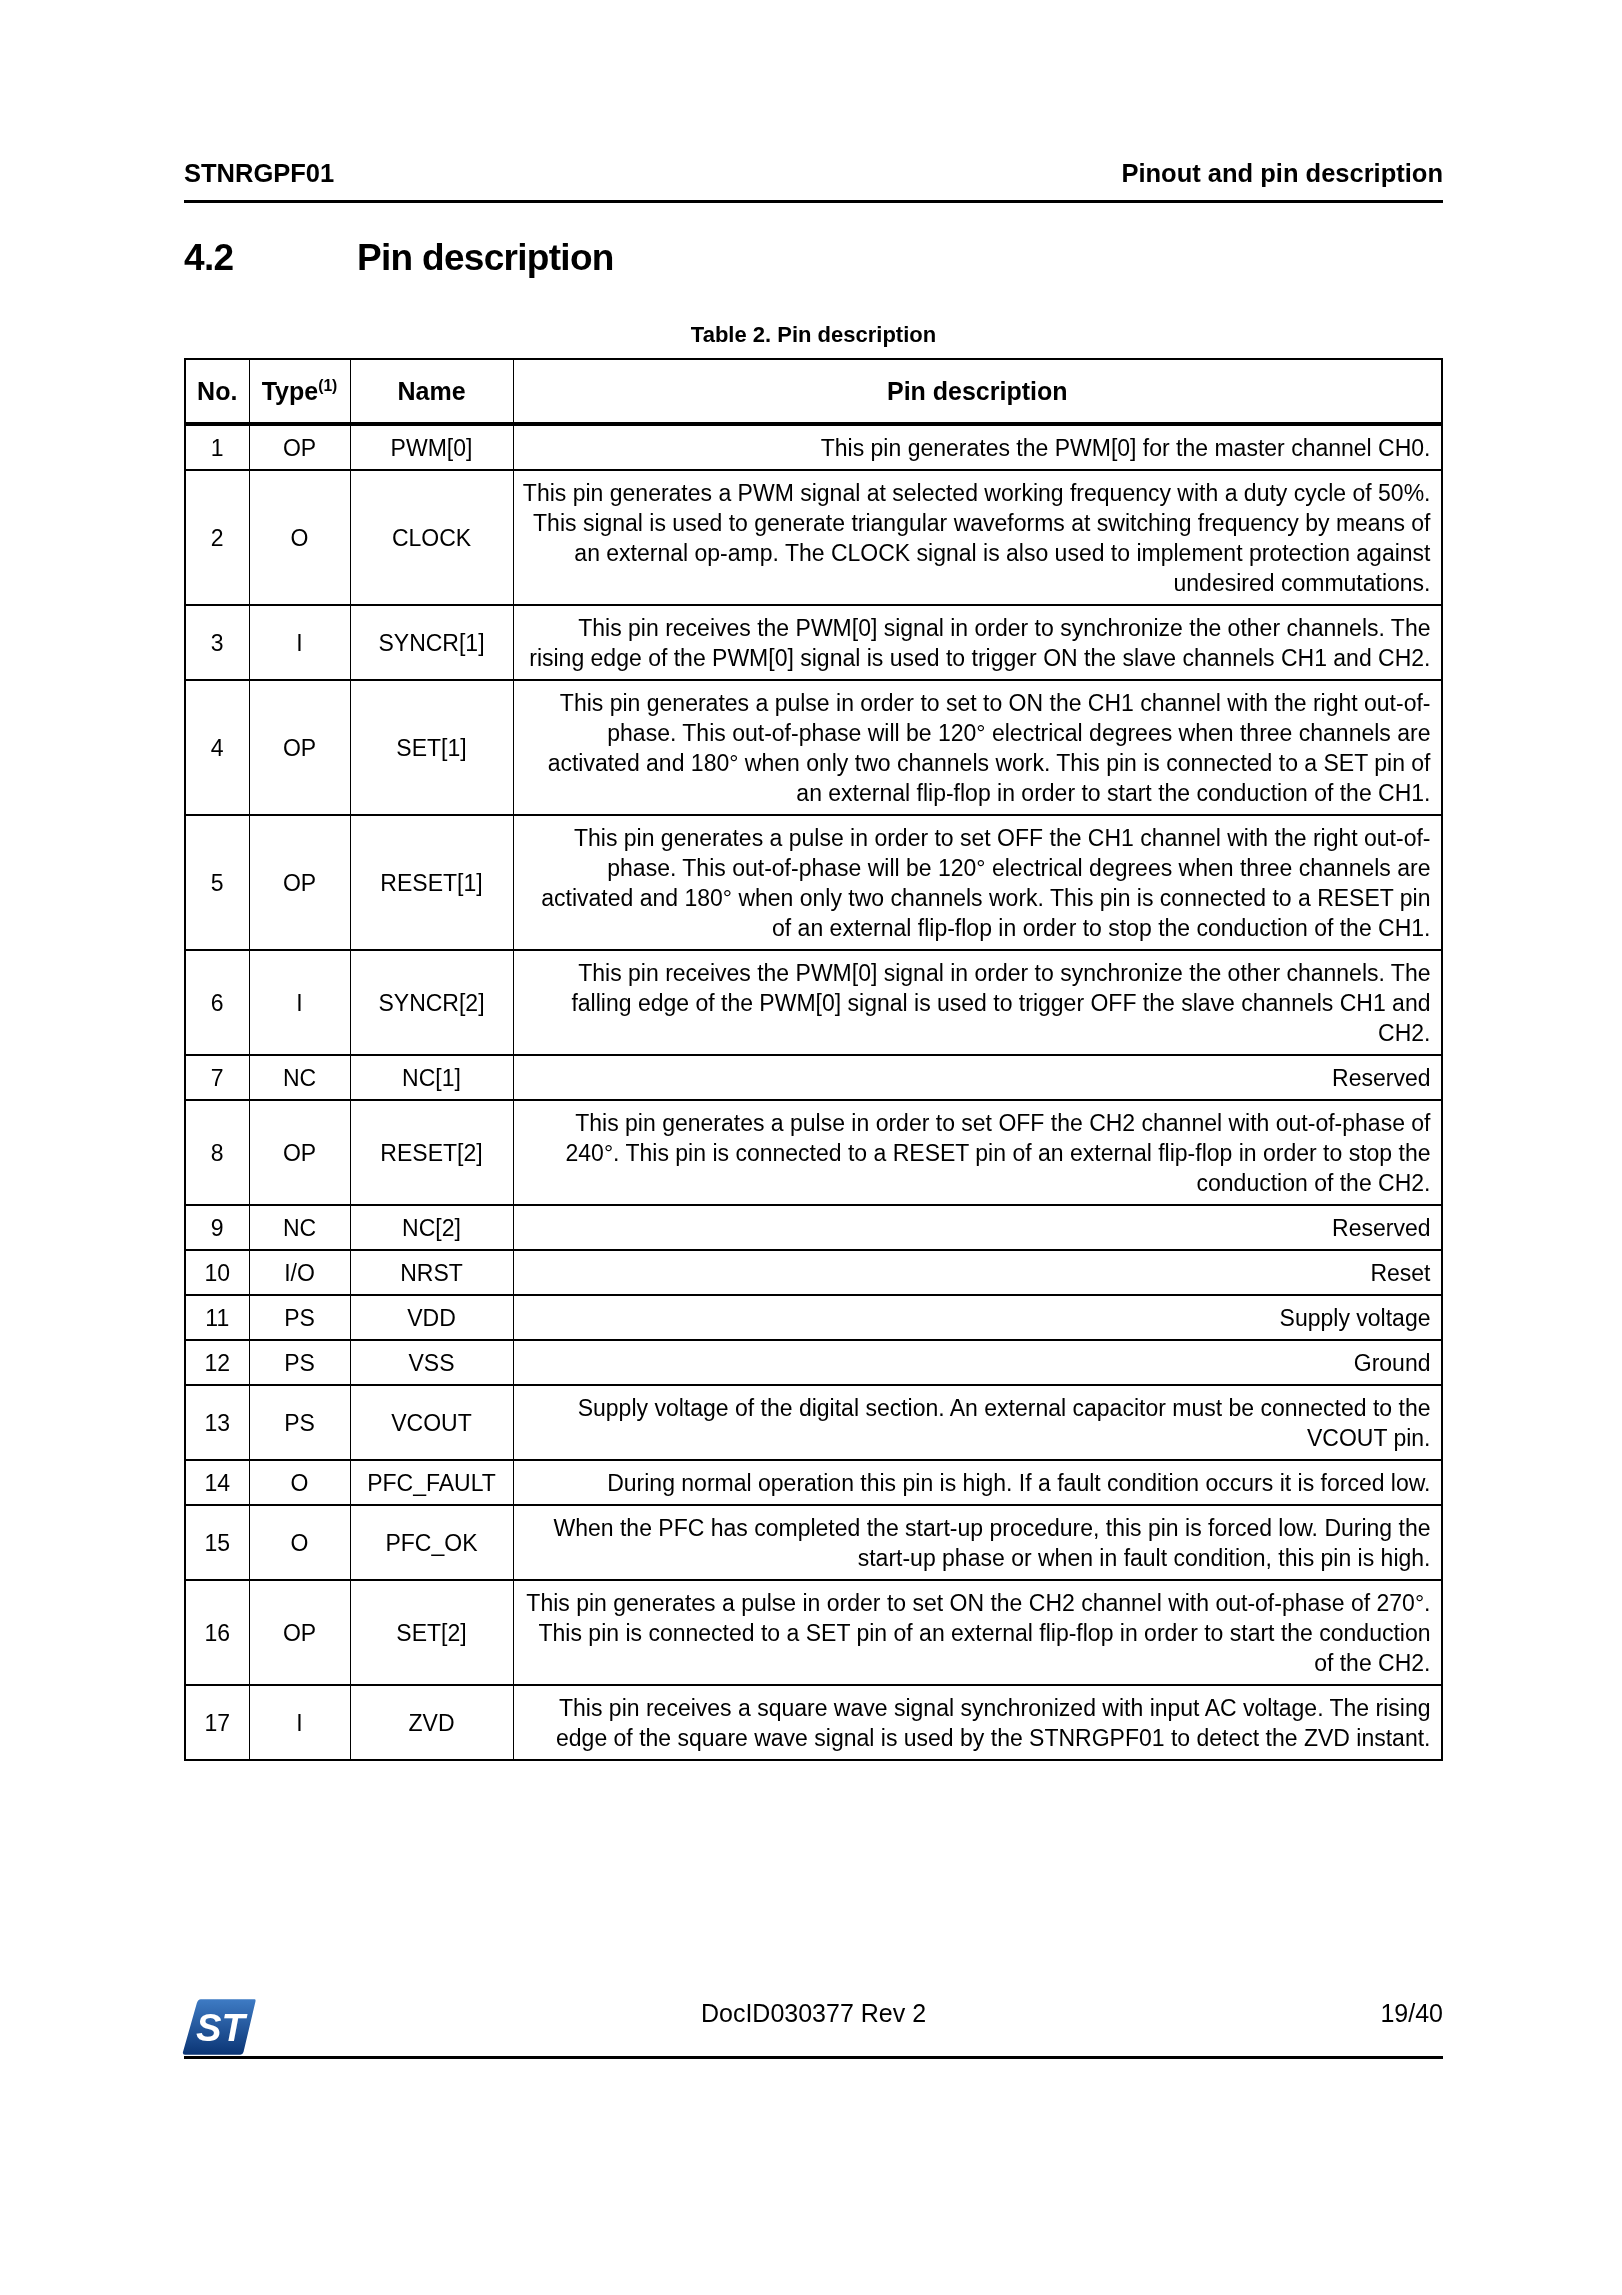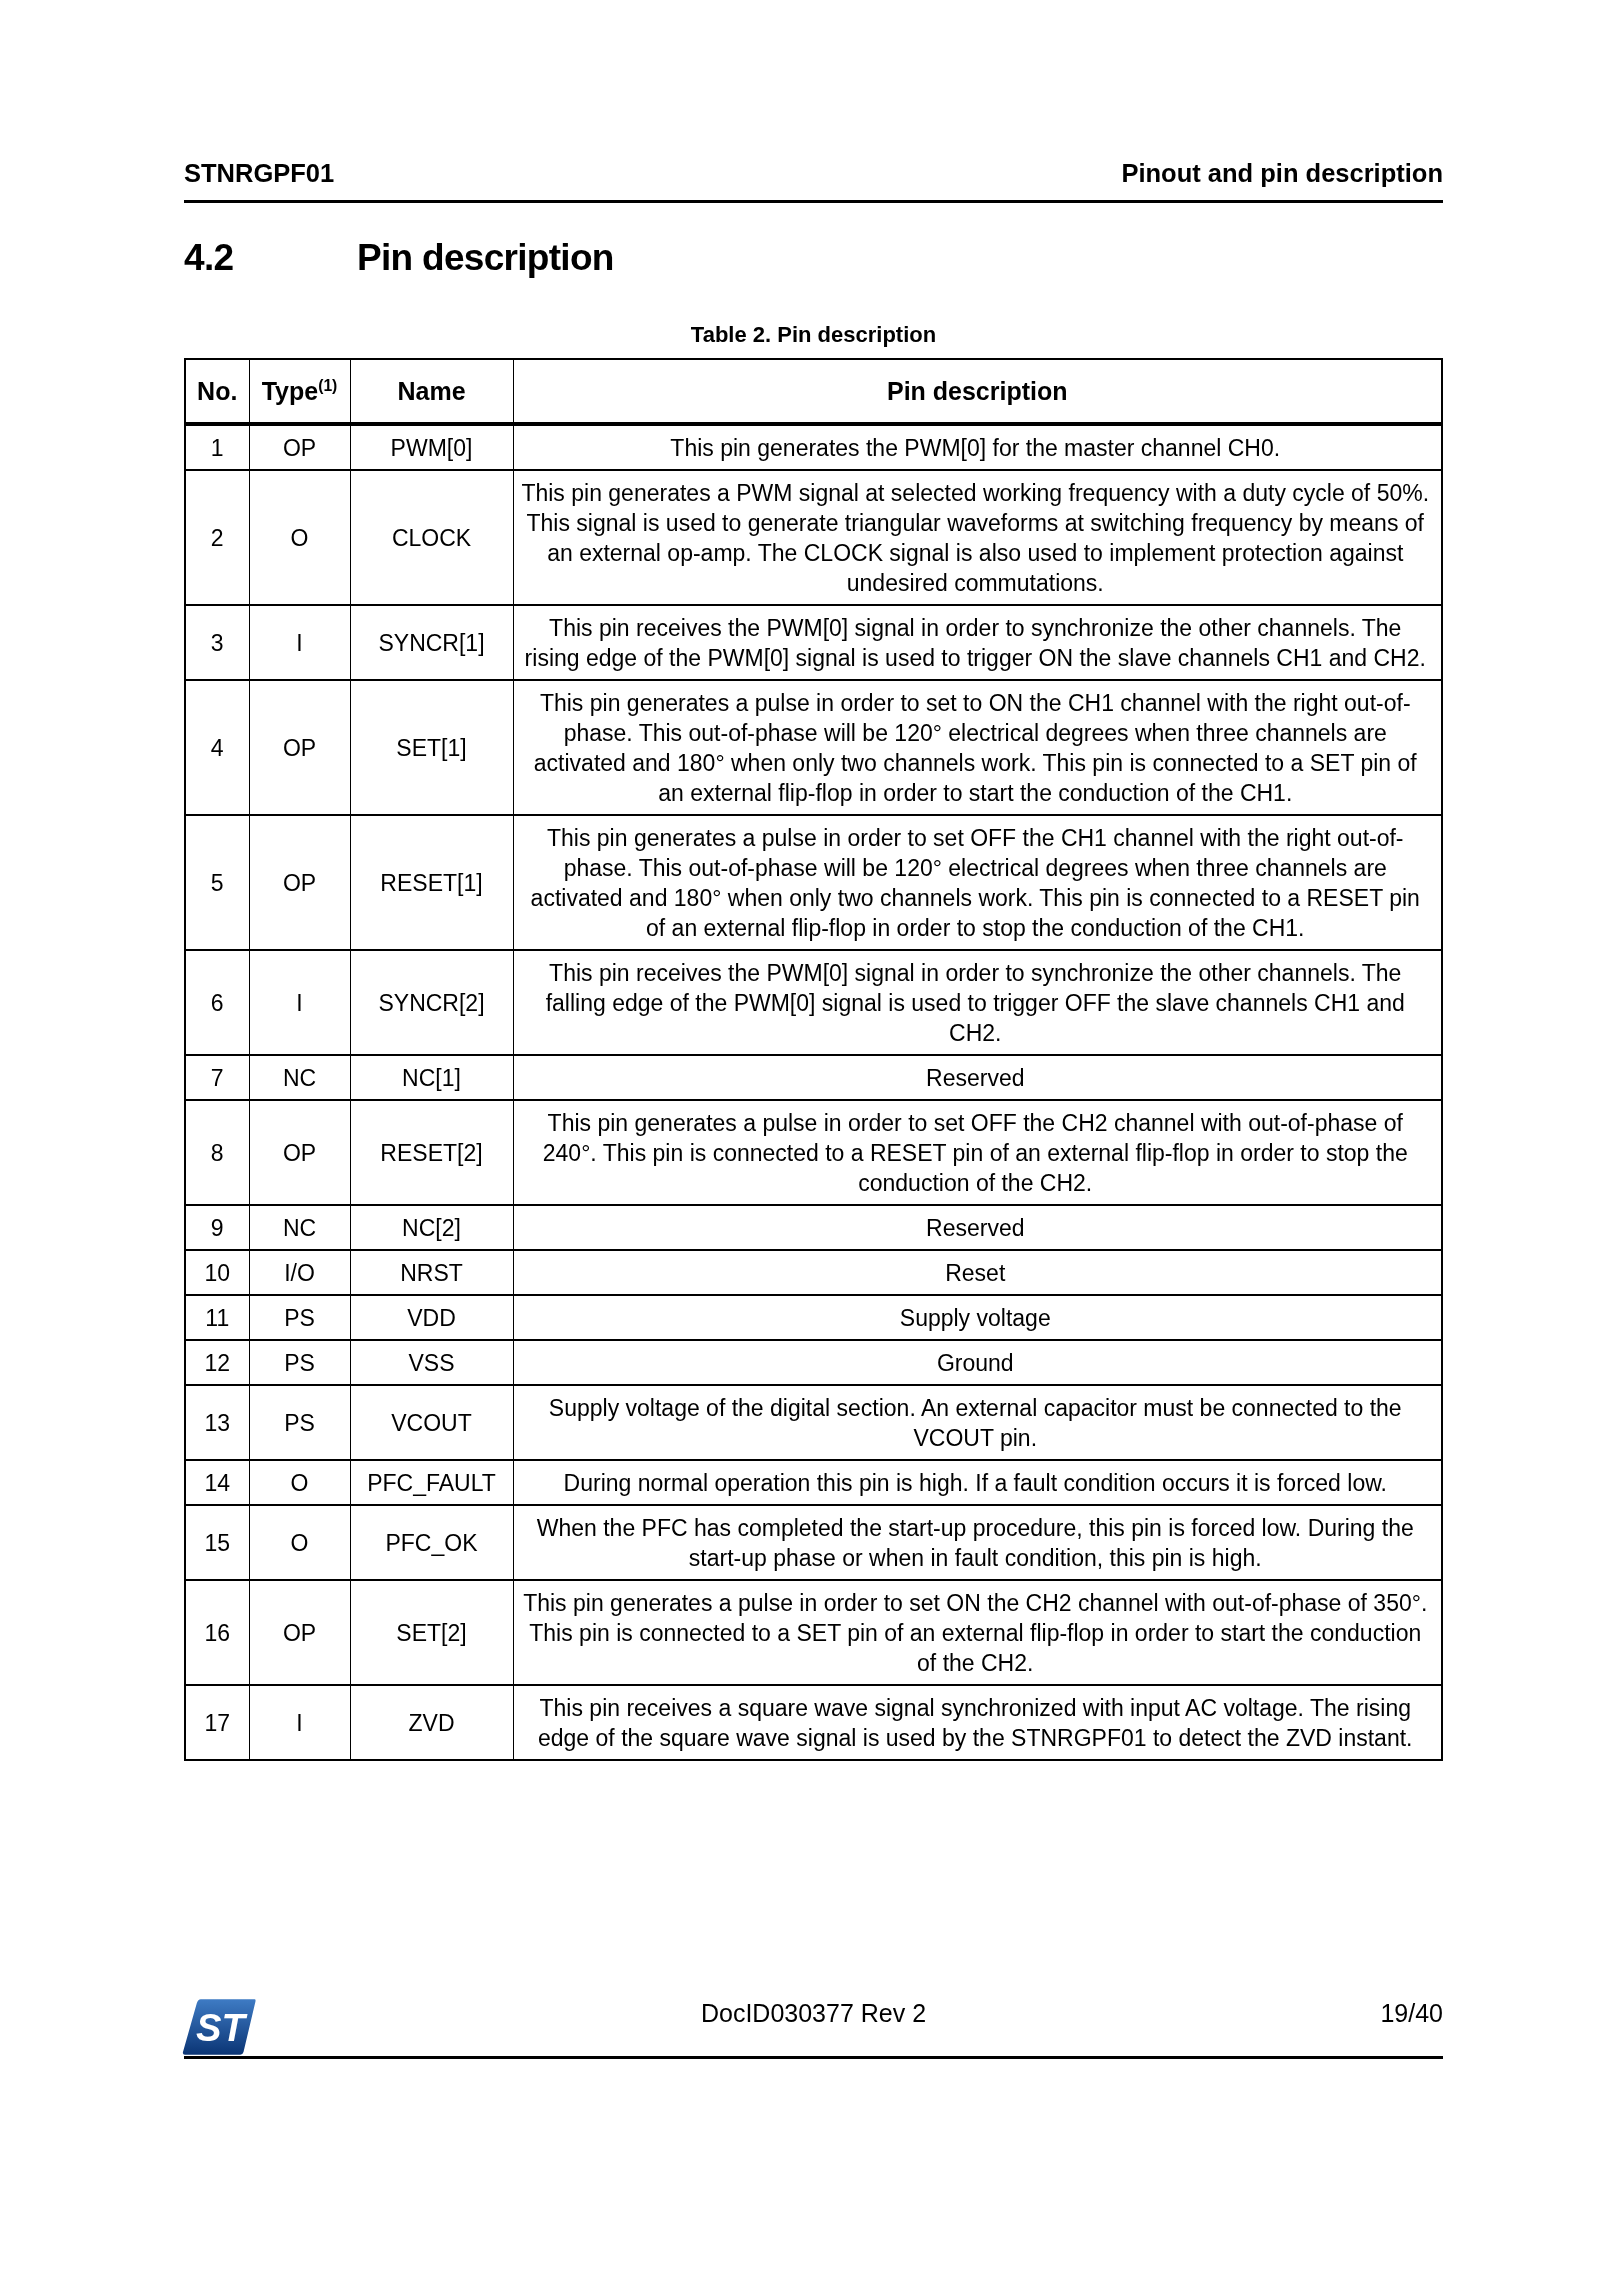--- a/index.html
+++ b/index.html
@@ -73,21 +73,21 @@
     height: 65px;
     font-size: 25px;
     font-weight: bold;
     text-align: center;
     border-bottom-width: 4.6px;
     padding: 3.9px 2.6px;
   }
   .pin-table thead sup { font-size: 15.7px; vertical-align: super; line-height: 0; }
   .pin-table td { padding: 6.5px 3.9px; }
   .pin-table td.col0, .pin-table td.col1, .pin-table td.col2 { text-align: center; }
-  .pin-table td.col3 { text-align: center; padding: 6.5px 10.5px 6.5px 6.5px; }
+  .pin-table td.col3 { text-align: right; padding: 6.5px 10.5px 6.5px 6.5px; }
 
   
   .footer-logo {
     position: absolute;
     left: 181px; top: 1998px;
     width: 75px; height: 58px;
   }
   .footer-line {
     position: absolute;
     left: 184px; top: 1999px;
@@ -225,21 +225,21 @@
       <tr>
         <td class="col0">15</td>
         <td class="col1">O</td>
         <td class="col2">PFC_OK</td>
         <td class="col3">When the PFC has completed the start-up procedure, this pin is forced low. During the start-up phase or when in fault condition, this pin is high.</td>
       </tr>
       <tr>
         <td class="col0">16</td>
         <td class="col1">OP</td>
         <td class="col2">SET[2]</td>
-        <td class="col3">This pin generates a pulse in order to set ON the CH2 channel with out-of-phase of 350°. This pin is connected to a SET pin of an external flip-flop in order to start the conduction of the CH2.</td>
+        <td class="col3">This pin generates a pulse in order to set ON the CH2 channel with out-of-phase of 270°. This pin is connected to a SET pin of an external flip-flop in order to start the conduction of the CH2.</td>
       </tr>
       <tr>
         <td class="col0">17</td>
         <td class="col1">I</td>
         <td class="col2">ZVD</td>
         <td class="col3">This pin receives a square wave signal synchronized with input AC voltage. The rising edge of the square wave signal is used by the STNRGPF01 to detect the ZVD instant.</td>
       </tr>
     </tbody>
 </table>
 

